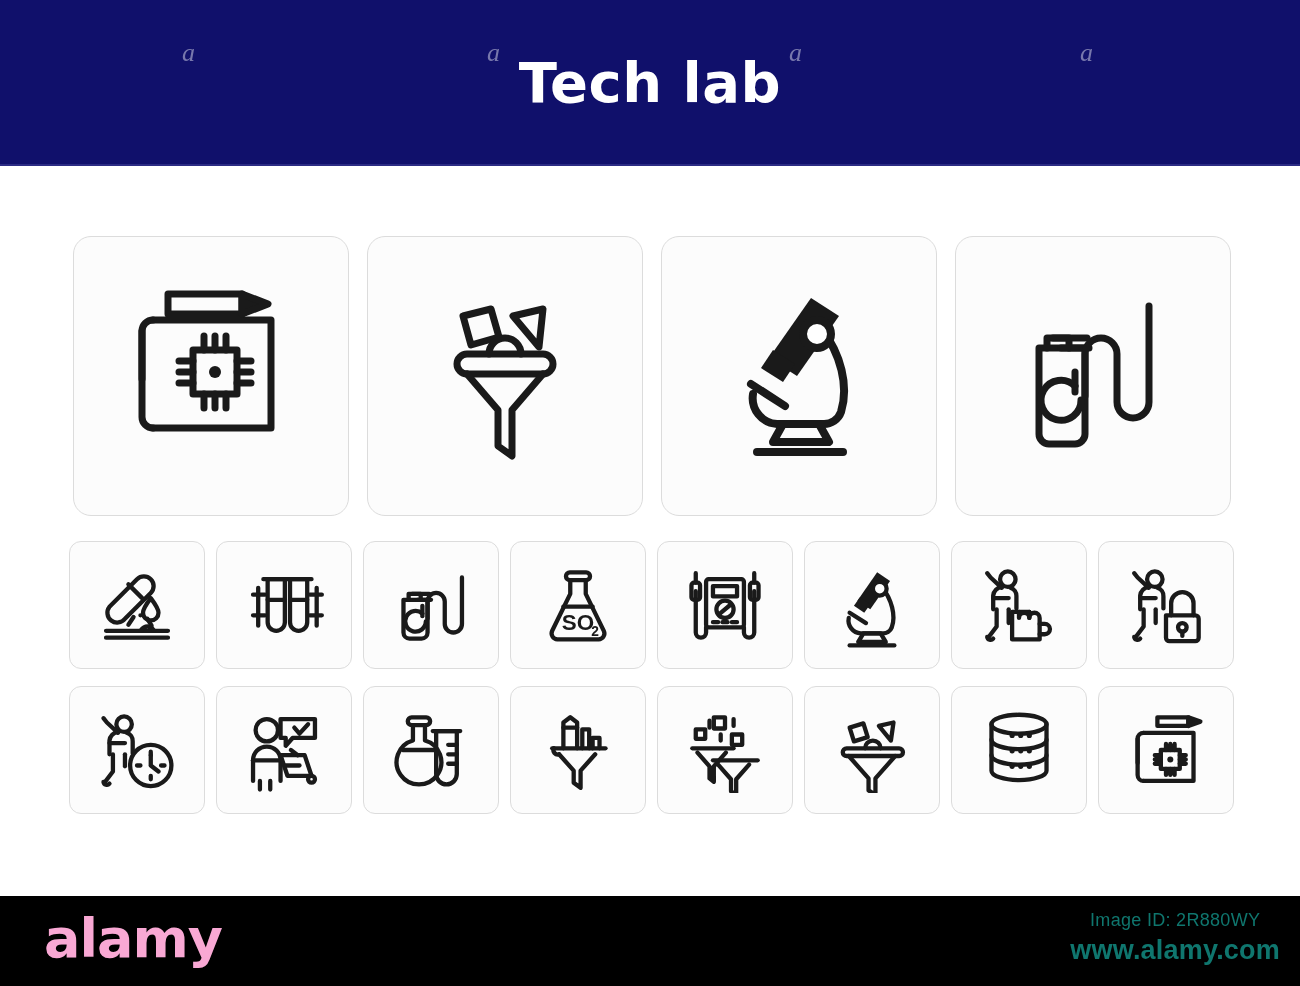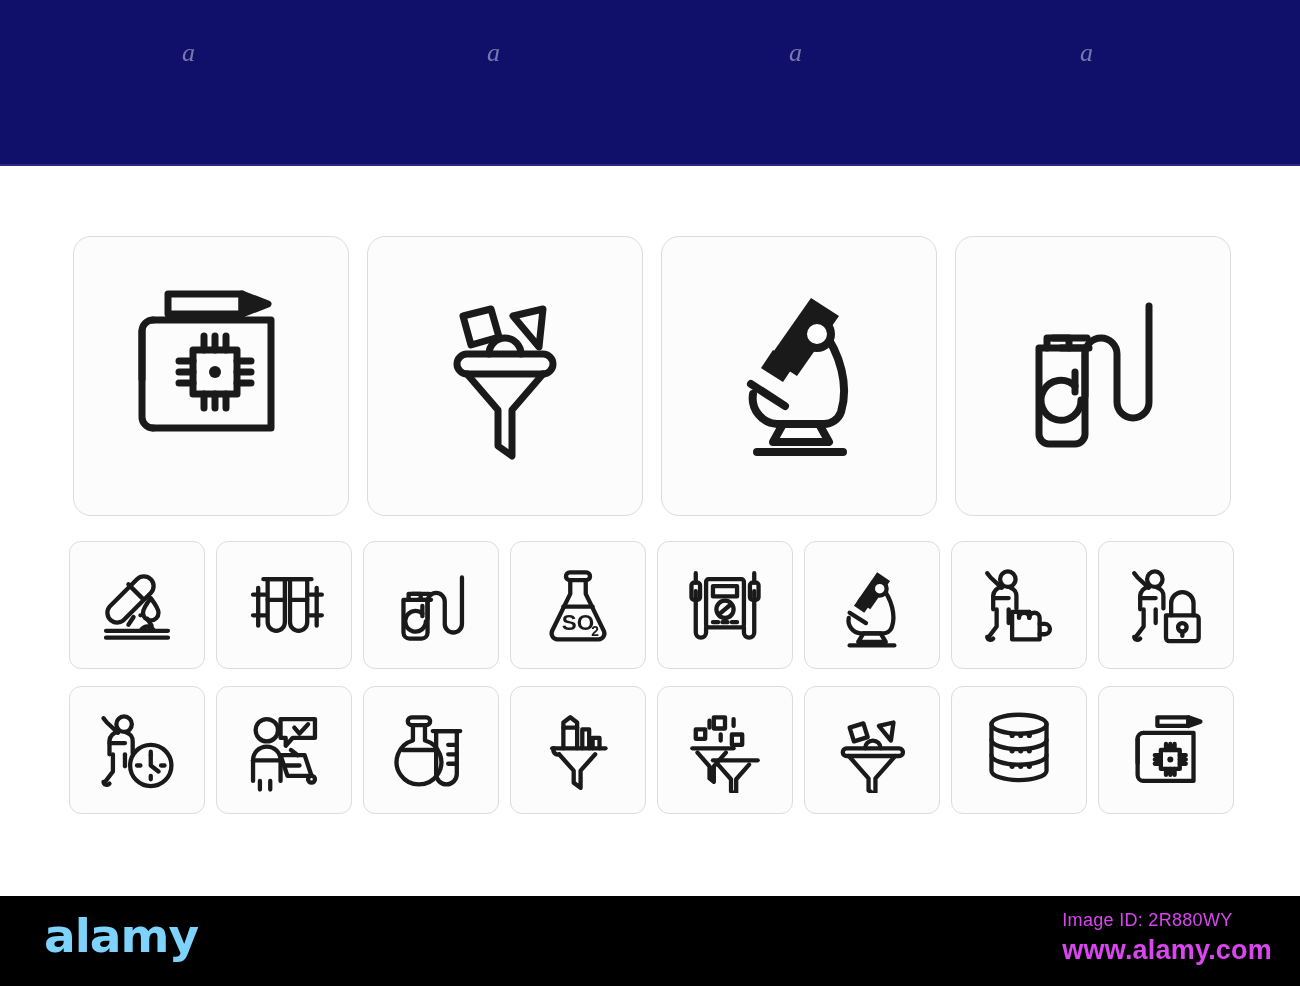--- a/index.html
+++ b/index.html
@@ -104,32 +104,33 @@
   #footer {
     position: absolute;
     left: 0; top: 896px;
     width: 1300px;
     height: 90px;
     background: #000000;
   }
   #footer-logo {
     position: absolute;
     left: 44px; top: 16px;
-    color: #7dd3fc;
-    font-size: 47px;
+    color: #f9a8d4;
+    font-size: 54px;
     font-weight: bold;
     font-family: "DejaVu Sans", sans-serif;
     letter-spacing: -1px;
     line-height: 1;
     user-select: none;
   }
   #footer-right {
     position: absolute;
-    right: 28px; top: 14px;
-    color: #d946ef;
+    right: 20px; top: 14px;
+    text-align: center;
+    color: #0f766e;
   }
   #footer-imageid {
     font-size: 18px;
     font-weight: normal;
     letter-spacing: 0.3px;
     margin-bottom: 4px;
   }
   #footer-url {
     font-size: 27px;
     font-weight: bold;
@@ -148,20 +149,21 @@
 </head>
 <body>
 
 <div id="page">
 
   <div id="header">
     <span class="wm-a p1">a</span>
     <span class="wm-a p2">a</span>
     <span class="wm-a p3">a</span>
     <span class="wm-a p4">a</span>
+    <div id="header-title">Tech lab</div>
     <div id="header-rule"></div>
   </div>
 
   <div id="grid-area">
 
     <span class="wm-faint" style="left:80px; top:545px;">a</span>
     <span class="wm-faint" style="left:960px; top:545px;">a</span>
 
     <div class="tile row1 c1">
       <svg width="200" height="200" viewBox="0 0 200 200">

